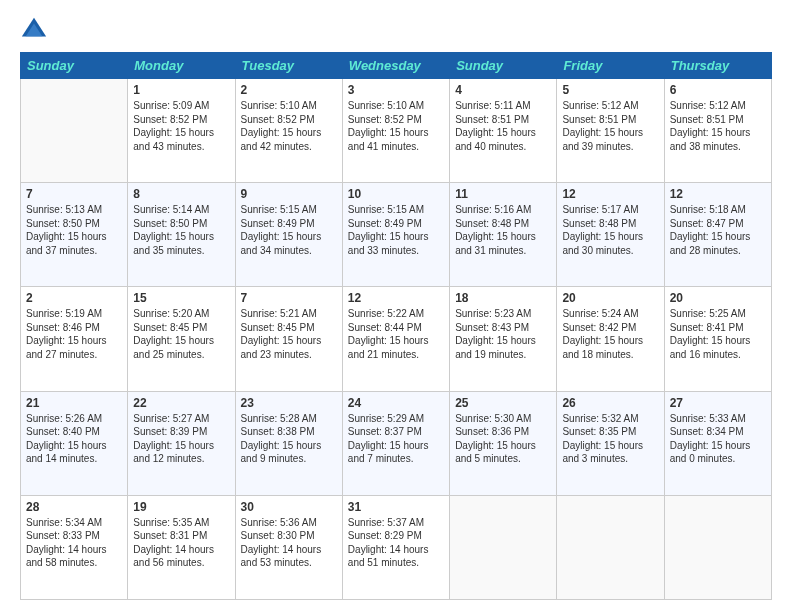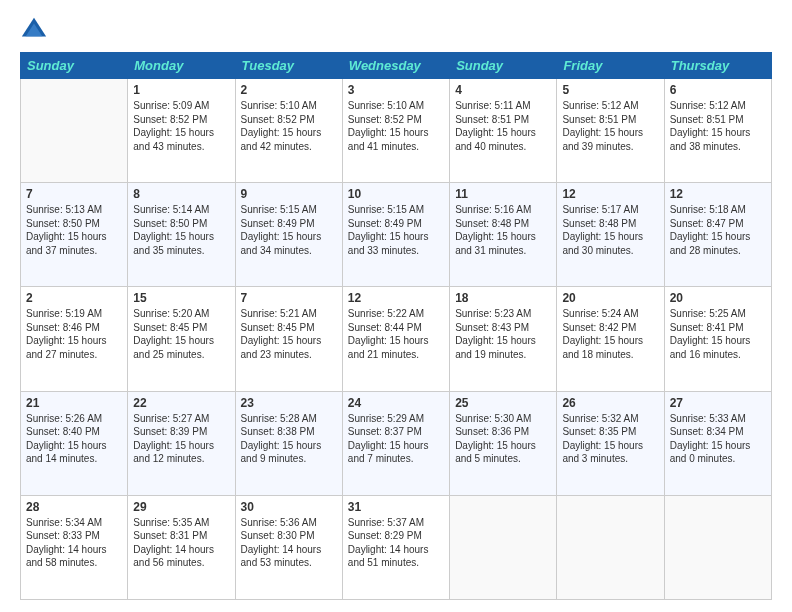--- a/index.html
+++ b/index.html
@@ -311,21 +311,21 @@
           </td>
         </tr>
         <tr>
           <td>
             <span class="day-num">28</span>
           <div class="day-info">
             Sunrise: 5:34 AM<br>Sunset: 8:33 PM<br>Daylight: 14 hours and 58 minutes.
           </div>
           </td>
           <td>
-            <span class="day-num">29</span>
+            <span class="day-num">19</span>
           <div class="day-info">
             Sunrise: 5:35 AM<br>Sunset: 8:31 PM<br>Daylight: 14 hours and 56 minutes.
           </div>
           </td>
           <td>
             <span class="day-num">30</span>
           <div class="day-info">
             Sunrise: 5:36 AM<br>Sunset: 8:30 PM<br>Daylight: 14 hours and 53 minutes.
           </div>
           </td>

